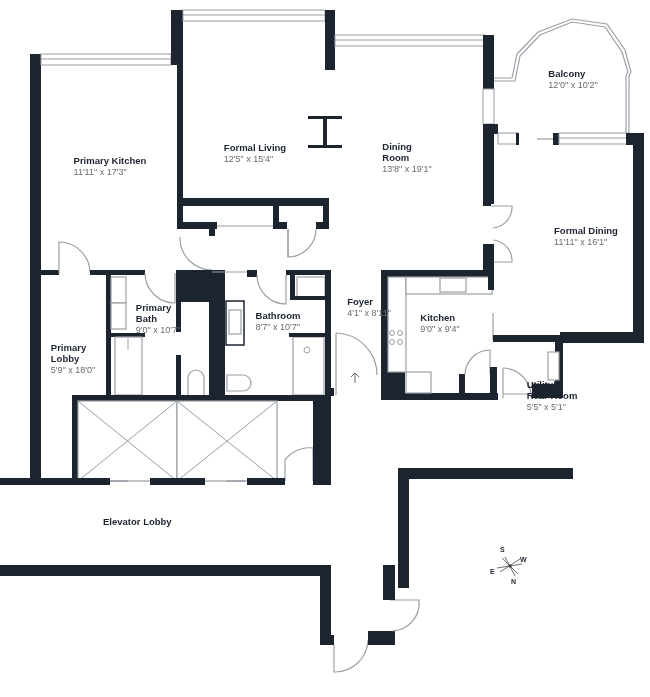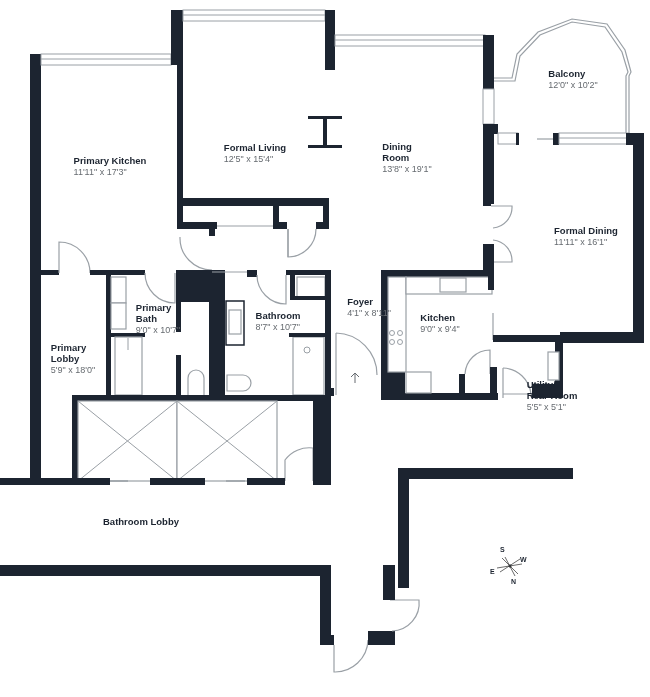--- a/index.html
+++ b/index.html
@@ -225,18 +225,18 @@
 <div class="label" style="left:440px; top:312px;">
   <span class="rname">Kitchen</span>
   <span class="rdim">9'0" x 9'4"</span>
 </div>
 <div class="label" style="left:552px; top:340px;margin-top:39px;">
   <span class="rname">Utility/</span>
   <span class="rname">Rear Room</span>
   <span class="rdim">5'5" x 5'1"</span>
 </div>
 
-<div class="lobby" style="left:103px; top:516px;">Bathroom Lobby</div>
+<div class="lobby" style="left:103px; top:516px;">Elevator Lobby</div>
 
 <span class="compass-l" style="left:500px; top:546px;">S</span>
 <span class="compass-l" style="left:520px; top:556px;">W</span>
 <span class="compass-l" style="left:490px; top:568px;">E</span>
 <span class="compass-l" style="left:511px; top:578px;">N</span>
 
 </body></html>

